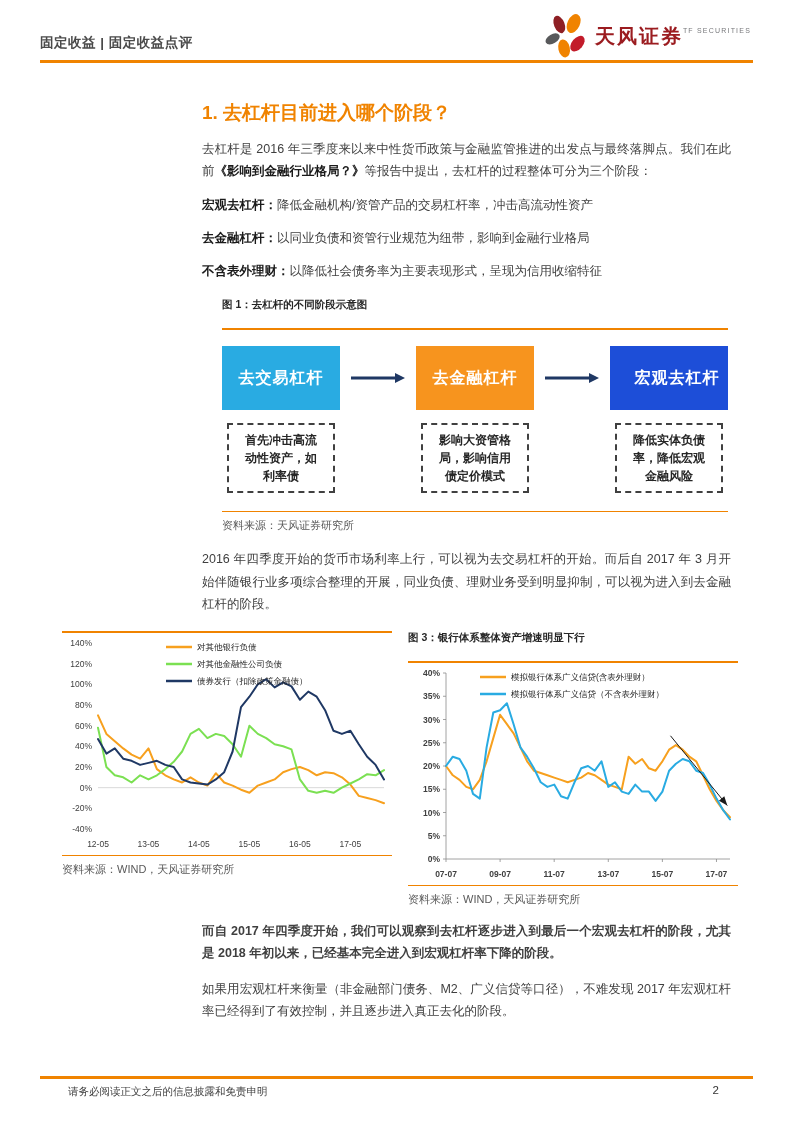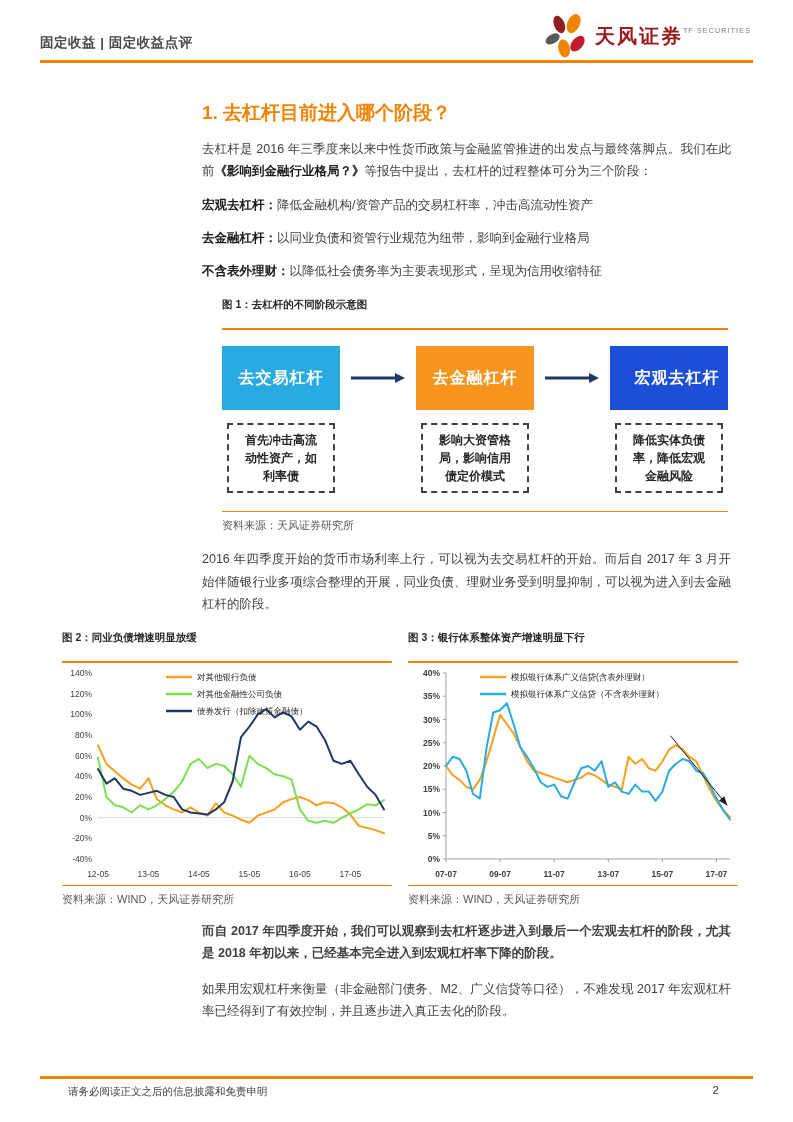--- a/index.html
+++ b/index.html
@@ -123,21 +123,20 @@
       <div class="fig-rule-bottom"></div>
       <div class="fig-source">资料来源：天风证券研究所</div>
     </div>
 
     <div class="text-col" style="margin-top:15px;">
       <p class="body">2016 年四季度开始的货币市场利率上行，可以视为去交易杠杆的开始。而后自 2017 年 3 月开始伴随银行业多项综合整理的开展，同业负债、理财业务受到明显抑制，可以视为进入到去金融杠杆的阶段。</p>
     </div>
 
     <div class="charts-row">
       <div class="chart-block">
-        <div class="fig-title">图 2：同业负债增速明显放缓</div>
         <div class="fig-rule-top"></div>
         <svg id="svg-chart-0" class="chart-svg" viewBox="0 0 330 222">
             <text x="30" y="13" text-anchor="end" font-size="8.5" fill="#404040" font-weight="400">140%</text>
             <text x="30" y="33.66666666666667" text-anchor="end" font-size="8.5" fill="#404040" font-weight="400">120%</text>
             <text x="30" y="54.33333333333333" text-anchor="end" font-size="8.5" fill="#404040" font-weight="400">100%</text>
             <text x="30" y="75" text-anchor="end" font-size="8.5" fill="#404040" font-weight="400">80%</text>
             <text x="30" y="95.66666666666666" text-anchor="end" font-size="8.5" fill="#404040" font-weight="400">60%</text>
             <text x="30" y="116.33333333333334" text-anchor="end" font-size="8.5" fill="#404040" font-weight="400">40%</text>
             <text x="30" y="137" text-anchor="end" font-size="8.5" fill="#404040" font-weight="400">20%</text>
             <text x="30" y="157.66666666666666" text-anchor="end" font-size="8.5" fill="#404040" font-weight="400">0%</text>

